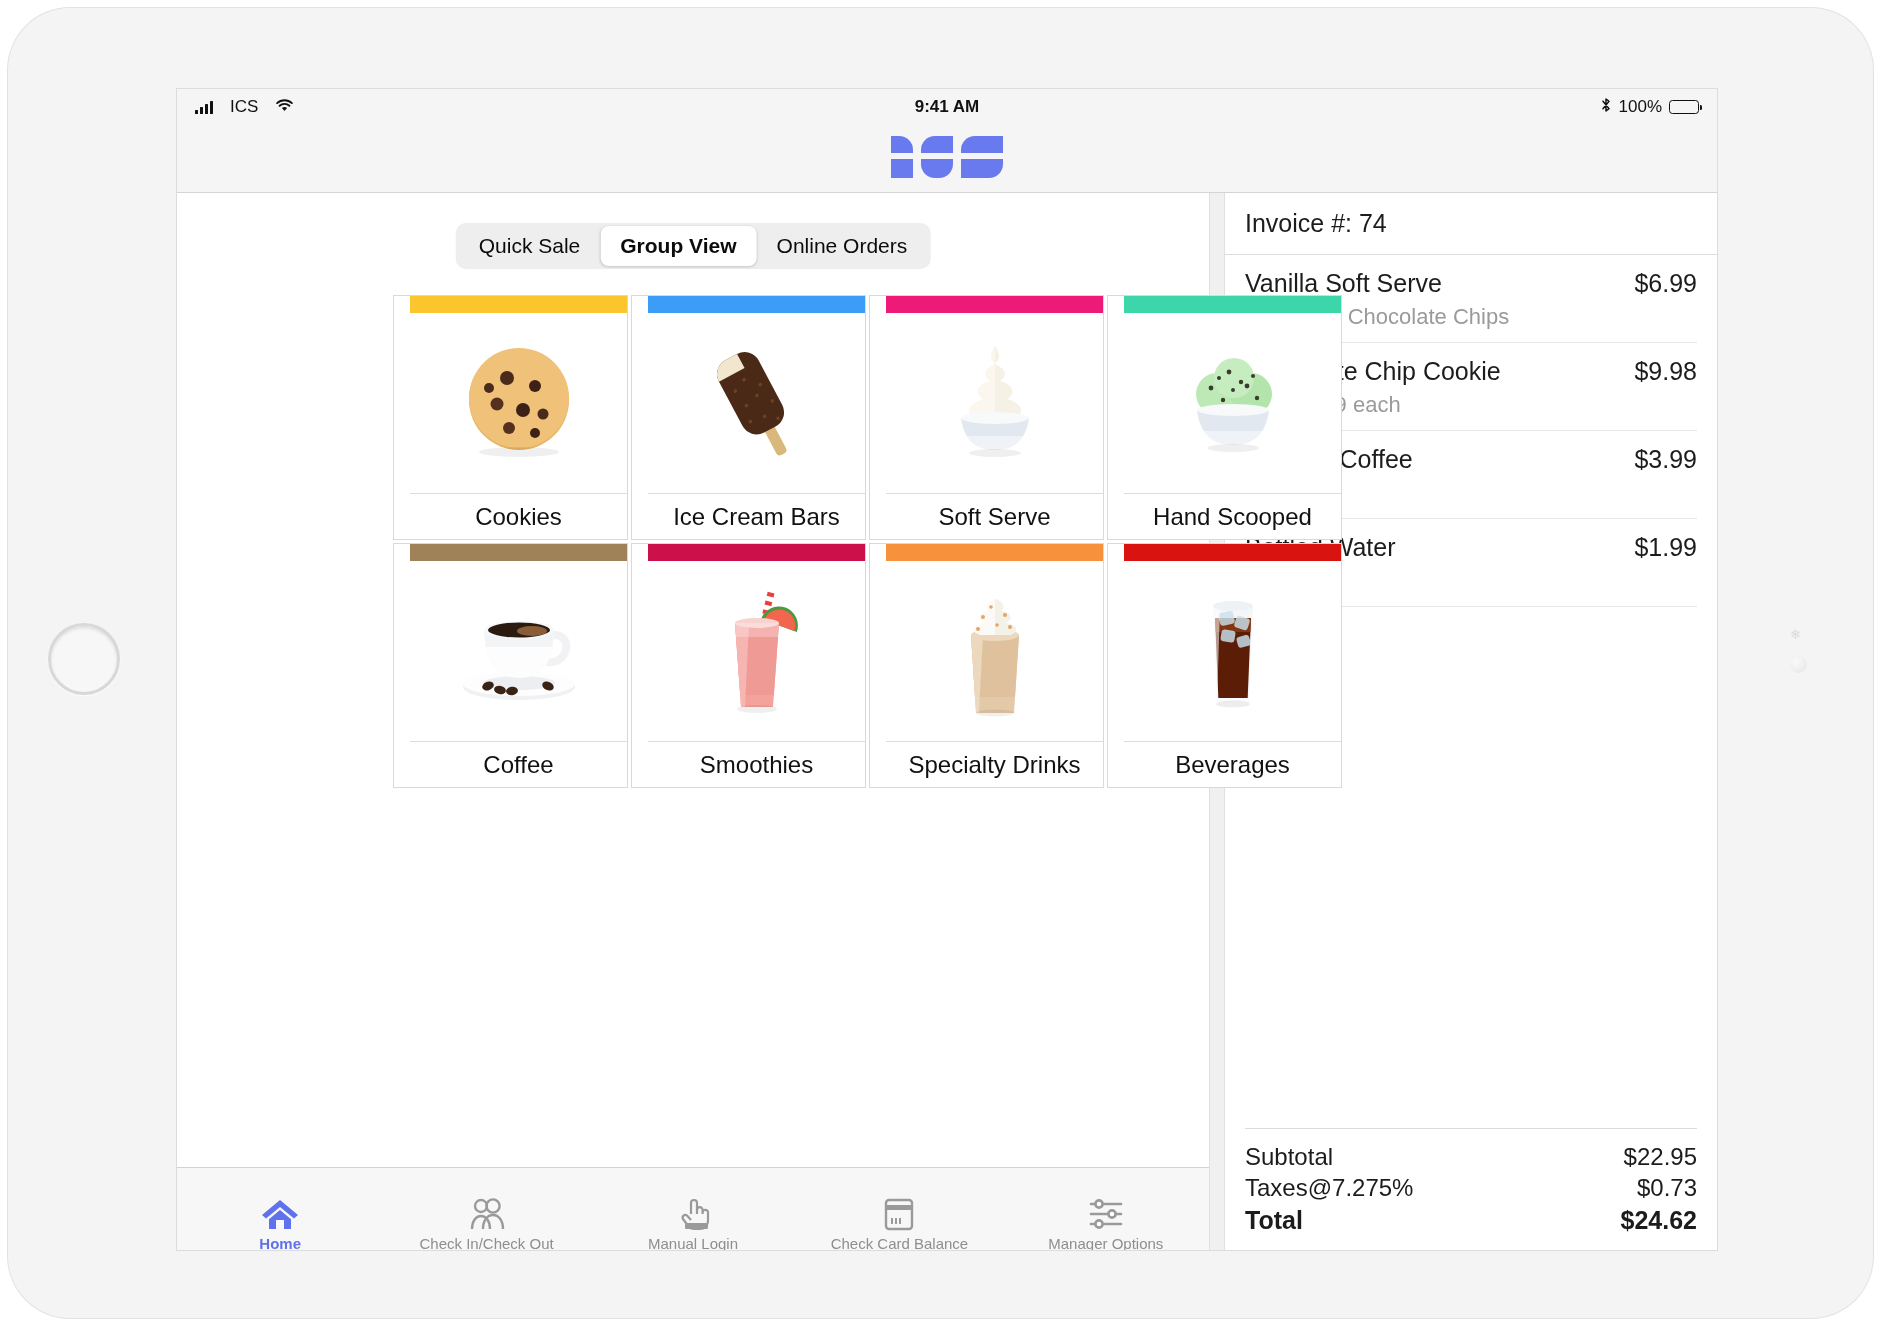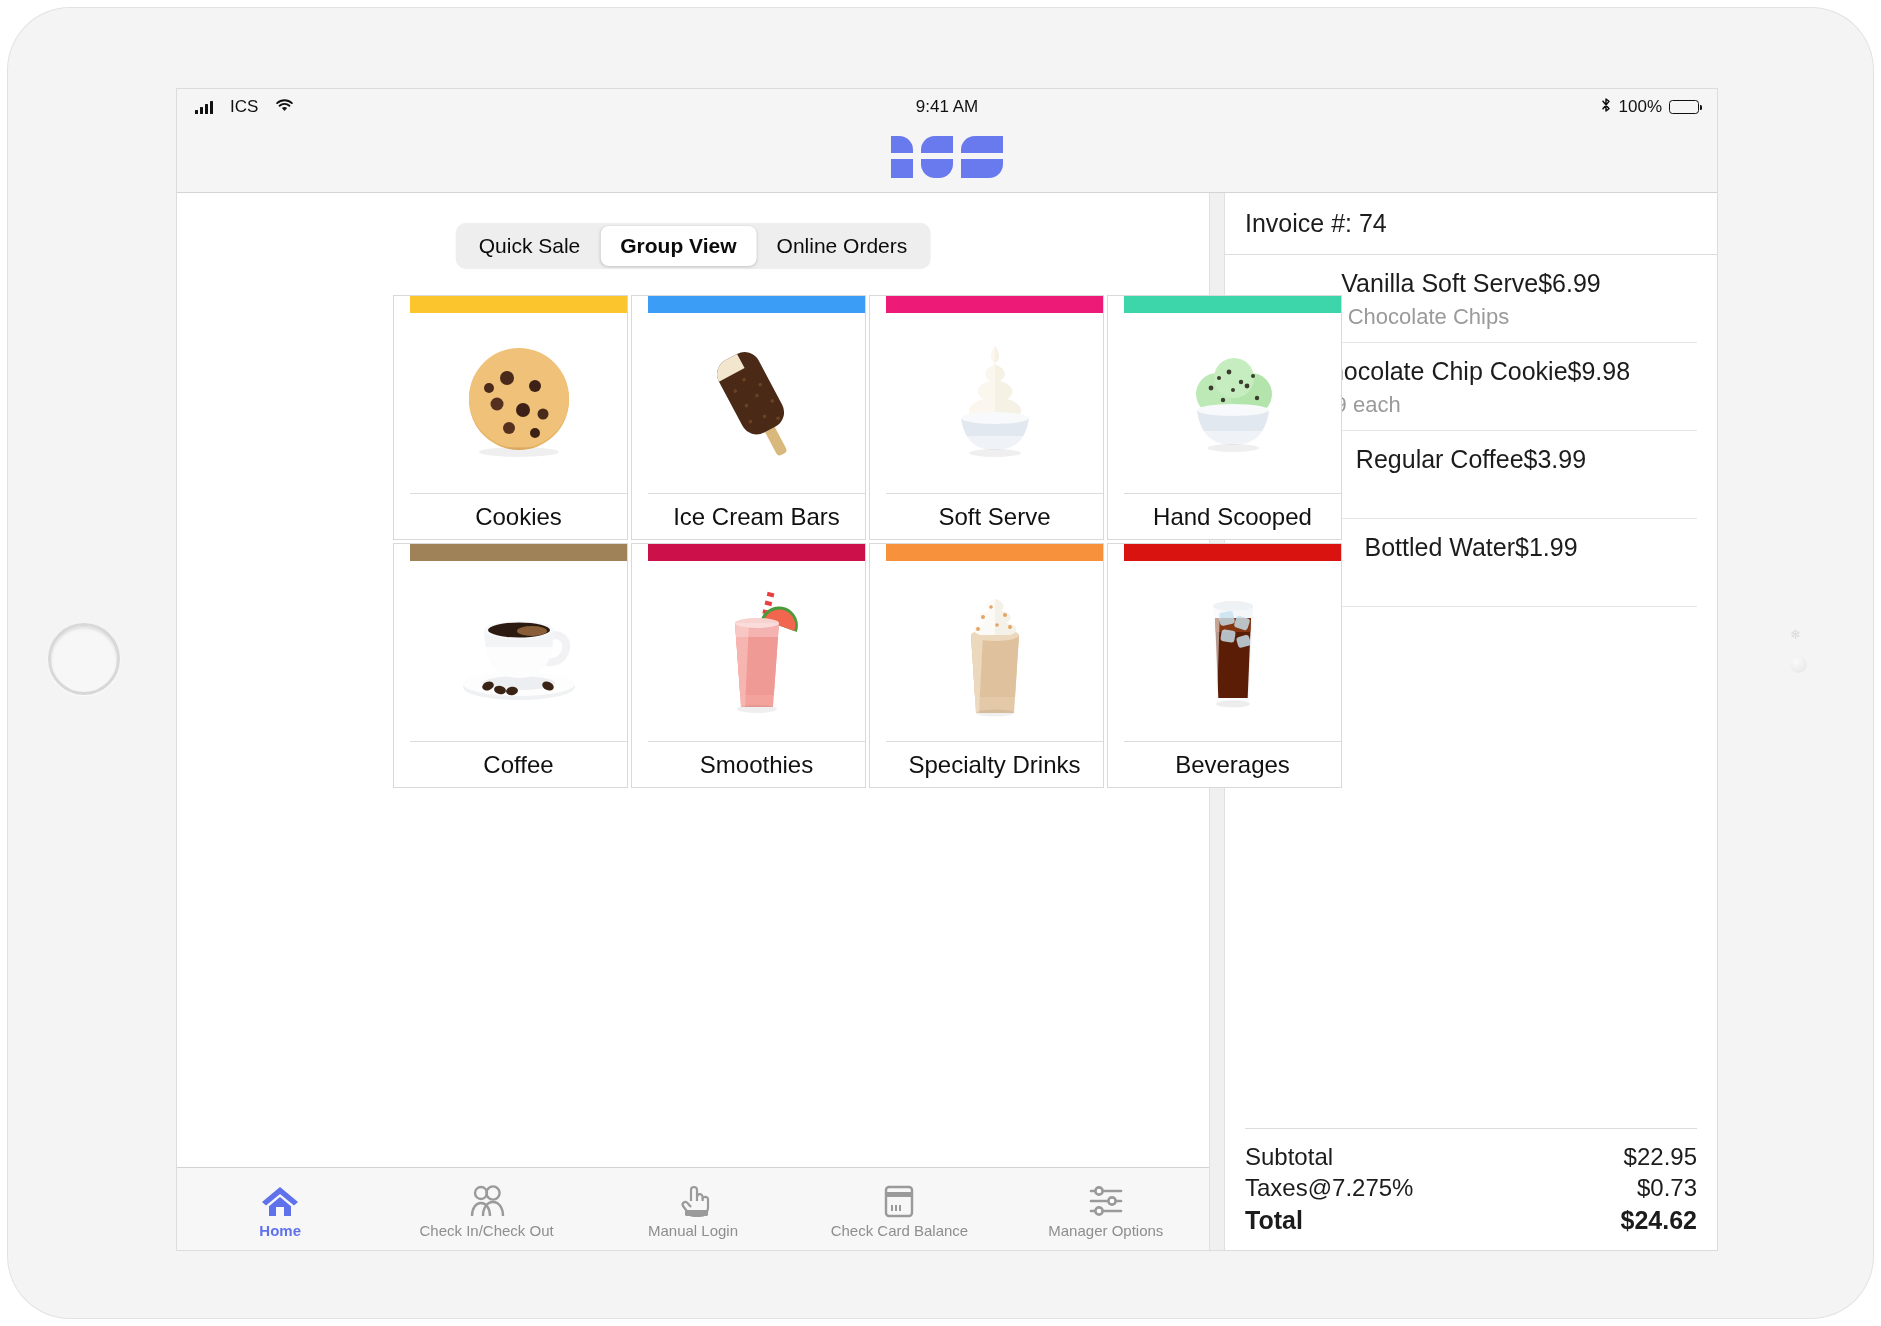--- a/index.html
+++ b/index.html
@@ -58,21 +58,21 @@
     position: relative;
     height: 36px;
     background: #f5f5f5;
     display: flex; align-items: center;
     padding: 0 18px;
     font-size: 17px; color: #111;
   }
   .status-left { display: flex; align-items: center; gap: 17px; }
   .status-center {
     position: absolute; left: 0; right: 0;
-    text-align: center; font-size: 17px; font-weight: 400; color: #111;
+    text-align: center; font-size: 17px; font-weight: 700; color: #111;
     pointer-events: none;
   }
   .status-right {
     margin-left: auto; display: flex; align-items: center; gap: 7px;
     font-size: 17px;
   }
   .signal-bars { display: flex; align-items: flex-end; gap: 2px; height: 13px; }
   .signal-bars i { display: block; width: 3px; background: #111; border-radius: .5px; }
   .signal-bars i:nth-child(1) { height: 4px; }
   .signal-bars i:nth-child(2) { height: 7px; }
@@ -169,21 +169,21 @@
   
   #tab-bar {
     height: 84px; flex: none;
     background: #f7f7f7;
     border-top: 1px solid #d2d2d2;
     display: flex; align-items: stretch;
   }
   .tab-item {
     flex: 1;
     display: flex; flex-direction: column;
-    align-items: center; justify-content: center;
+    align-items: center; justify-content: flex-end;
     gap: 2px;
     cursor: pointer;
     color: #8e8e8e;
   }
   .tab-item.active { color: #5f72ec; }
   .tab-icon { height: 40px; display: flex; align-items: center; justify-content: center; }
   .tab-label { font-size: 15px; line-height: 1; }
   .tab-item.active .tab-label { font-weight: bold; }
 
   
@@ -201,21 +201,21 @@
     border-bottom: 1px solid #dcdcdc;
     font-size: 25px; color: #1c1c1c;
   }
   #invoice-items {
     flex: 1;
     padding: 0 20px;
     overflow: hidden;
   }
   .invoice-item { padding: 14px 0 12px 0; border-bottom: 1px solid #e6e6e6; }
   .inv-row-main {
-    display: flex; justify-content: center; align-items: baseline;
+    display: flex; justify-content: space-between; align-items: baseline;
     font-size: 25px; color: #1c1c1c;
   }
   .inv-row-sub {
     margin-top: 6px;
     font-size: 22px; color: #9a9a9a;
   }
   #invoice-totals {
     flex: none;
     margin: 0 20px;
     padding: 12px 0 14px 0;

